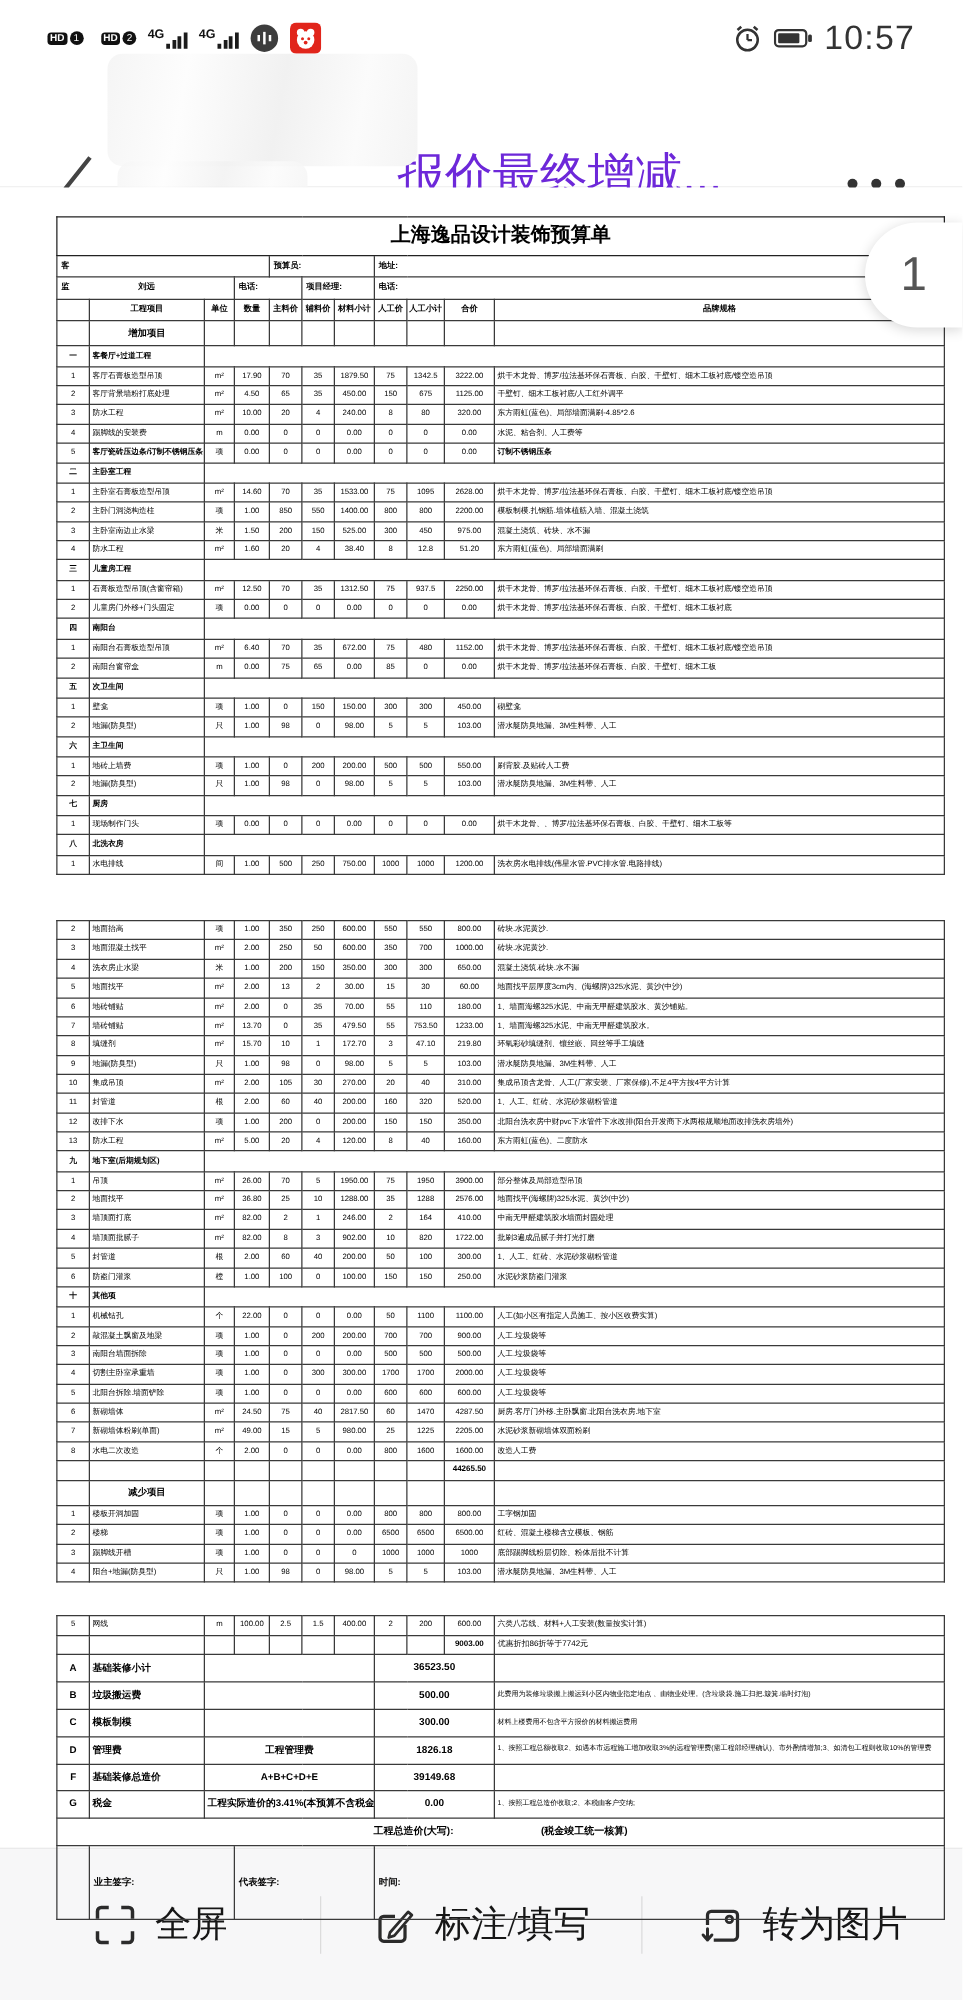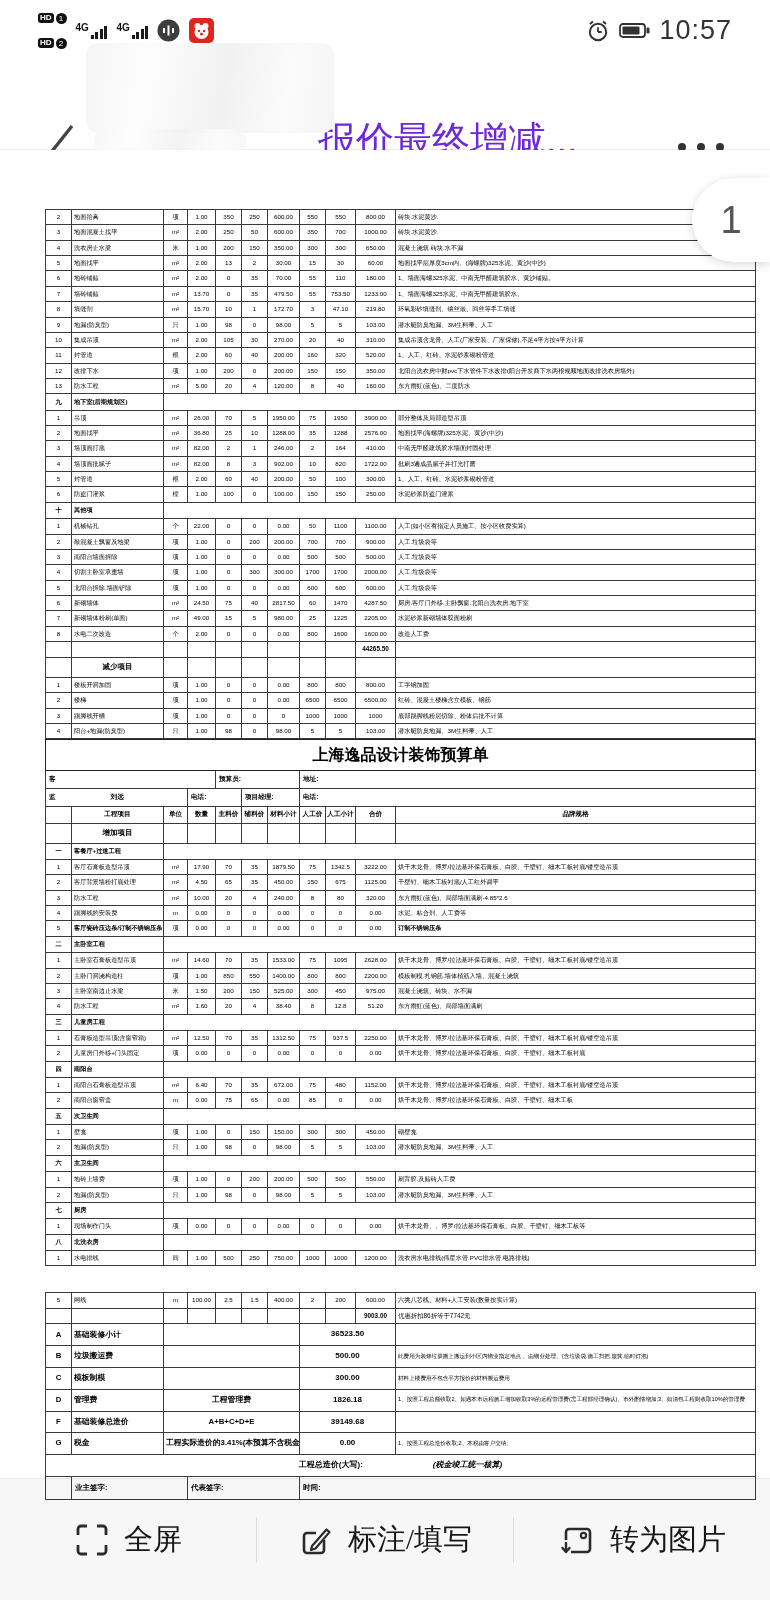--- a/index.html
+++ b/index.html
@@ -1,21 +1,21 @@
 <!DOCTYPE html>
 <html><head>
 <meta charset="utf-8">
 <style>
   * { box-sizing: border-box; margin: 0; padding: 0; }
   html,body { width:770px; height:1600px; background:#fff; overflow:hidden;
     font-family:"Liberation Sans","DejaVu Sans",sans-serif; }
 
   
   .statusbar { height:55px; display:flex; align-items:center; padding:6px 38px 0 38px; gap:9px; }
-  .hdstack { display:flex; flex-direction:column; gap:14px; }
+  .hdstack { display:flex; flex-direction:row; gap:14px; }
   .hdrow { display:flex; align-items:center; gap:2px; }
   .hdbadge { background:#111; color:#fff; font-size:8px; font-weight:bold; border-radius:3px; padding:1px 2px; line-height:1; }
   .hdnum { width:11px; height:11px; background:#111; color:#fff; border-radius:50%; font-size:8px; line-height:11px; text-align:center; }
   .sig { display:flex; align-items:flex-end; gap:2px; }
   .sig .g { font-size:10px; font-weight:bold; color:#111; line-height:1; margin-bottom:6px;}
   .bars { display:flex; align-items:flex-end; gap:1.5px; }
   .bars i { display:block; width:3px; background:#1b1b1b; }
   .sb-right { margin-left:auto; display:flex; align-items:center; gap:9px; }
   .time { font-size:27px; color:#333; letter-spacing:1px; }
 
@@ -47,22 +47,22 @@
   tr.hdr2 td.big { font-size:7.5px; font-weight:bold; }
   tr.sec td { font-weight:bold; padding:3.5px 2px; }
   td.l { text-align:left; }
   td.b { font-weight:bold; }
   td.sm { font-size:6.4px; }
   td.note { font-size:5.6px; }
   tr.sum td { padding:5px 2px; font-size:7.8px; }
   tr.sum td.note { font-size:5.6px; font-weight:normal; }
   tr.sum td.val { font-size:8px; }
   tr.grand td { padding:5px 2px; font-size:8px; }
-  tr.grand span.g2 { margin-left:70px;font-style:italic; }
-  tr.sign td { padding:6px 3px; font-size:7.5px; }
+  tr.grand span.g2 { margin-left:70px; }
+  tr.sign td { padding:24px 3px; font-size:7.5px; }
   .gap { margin-left:55px; }
   #t2 { margin-top:36px; }
   #t3 { margin-top:26px; }
 
   
   .toolbar { height:122px; background:#f7f7f8; border-top:1px solid #e6e6e6;
     display:flex; align-items:center;font-family:Liberation Serif, serif; }
   .tbtn { flex:1; display:flex; align-items:center; justify-content:center; gap:14px;
     background:none; border:none; font-family:inherit; }
   .tbtn span { font-size:29px; color:#161616; }
@@ -144,463 +144,20 @@
       <i></i>
       <i></i>
       <i></i>
     </div>
 </div>
 
 <div class="doc">
   <div class="pagepill">
       <span>1</span>
     </div>
-  <table id="t2">
-      <colgroup>
-    <col style="width:26px">
-        <col style="width:92px">
-        <col style="width:24px">
-        <col style="width:28px">
-        <col style="width:26px">
-        <col style="width:26px">
-        <col style="width:32px">
-        <col style="width:26px">
-        <col style="width:30px">
-        <col style="width:40px">
-        <col style="width:360px">
-  </colgroup>
-      <tbody>
-        <tr>
-          <td>2</td>
-          <td class="l">地面抬高</td>
-          <td>项</td>
-          <td>1.00</td>
-          <td>350</td>
-          <td>250</td>
-          <td>600.00</td>
-          <td>550</td>
-          <td>550</td>
-          <td>800.00</td>
-          <td class="l">砖块.水泥黄沙.</td>
-        </tr>
-        <tr>
-          <td>3</td>
-          <td class="l">地面混凝土找平</td>
-          <td>m²</td>
-          <td>2.00</td>
-          <td>250</td>
-          <td>50</td>
-          <td>600.00</td>
-          <td>350</td>
-          <td>700</td>
-          <td>1000.00</td>
-          <td class="l">砖块.水泥黄沙.</td>
-        </tr>
-        <tr>
-          <td>4</td>
-          <td class="l">洗衣房止水梁</td>
-          <td>米</td>
-          <td>1.00</td>
-          <td>200</td>
-          <td>150</td>
-          <td>350.00</td>
-          <td>300</td>
-          <td>300</td>
-          <td>650.00</td>
-          <td class="l">混凝土浇筑.砖块.水不漏</td>
-        </tr>
-        <tr>
-          <td>5</td>
-          <td class="l">地面找平</td>
-          <td>m²</td>
-          <td>2.00</td>
-          <td>13</td>
-          <td>2</td>
-          <td>30.00</td>
-          <td>15</td>
-          <td>30</td>
-          <td>60.00</td>
-          <td class="l">地面找平层厚度3cm内、(海螺牌)325水泥、黄沙(中沙)</td>
-        </tr>
-        <tr>
-          <td>6</td>
-          <td class="l">地砖铺贴</td>
-          <td>m²</td>
-          <td>2.00</td>
-          <td>0</td>
-          <td>35</td>
-          <td>70.00</td>
-          <td>55</td>
-          <td>110</td>
-          <td>180.00</td>
-          <td class="l">1、墙面海螺325水泥、中南无甲醛建筑胶水、黄沙铺贴。</td>
-        </tr>
-        <tr>
-          <td>7</td>
-          <td class="l">墙砖铺贴</td>
-          <td>m²</td>
-          <td>13.70</td>
-          <td>0</td>
-          <td>35</td>
-          <td>479.50</td>
-          <td>55</td>
-          <td>753.50</td>
-          <td>1233.00</td>
-          <td class="l">1、墙面海螺325水泥、中南无甲醛建筑胶水。</td>
-        </tr>
-        <tr>
-          <td>8</td>
-          <td class="l">填缝剂</td>
-          <td>m²</td>
-          <td>15.70</td>
-          <td>10</td>
-          <td>1</td>
-          <td>172.70</td>
-          <td>3</td>
-          <td>47.10</td>
-          <td>219.80</td>
-          <td class="l">环氧彩砂填缝剂、镶丝嵌、回丝等手工填缝</td>
-        </tr>
-        <tr>
-          <td>9</td>
-          <td class="l">地漏(防臭型)</td>
-          <td>只</td>
-          <td>1.00</td>
-          <td>98</td>
-          <td>0</td>
-          <td>98.00</td>
-          <td>5</td>
-          <td>5</td>
-          <td>103.00</td>
-          <td class="l">潜水艇防臭地漏、3M生料带、人工</td>
-        </tr>
-        <tr>
-          <td>10</td>
-          <td class="l">集成吊顶</td>
-          <td>m²</td>
-          <td>2.00</td>
-          <td>105</td>
-          <td>30</td>
-          <td>270.00</td>
-          <td>20</td>
-          <td>40</td>
-          <td>310.00</td>
-          <td class="l">集成吊顶含龙骨、人工(厂家安装、厂家保修),不足4平方按4平方计算</td>
-        </tr>
-        <tr>
-          <td>11</td>
-          <td class="l">封管道</td>
-          <td>根</td>
-          <td>2.00</td>
-          <td>60</td>
-          <td>40</td>
-          <td>200.00</td>
-          <td>160</td>
-          <td>320</td>
-          <td>520.00</td>
-          <td class="l">1、人工、红砖、水泥砂浆砌粉管道</td>
-        </tr>
-        <tr>
-          <td>12</td>
-          <td class="l">改排下水</td>
-          <td>项</td>
-          <td>1.00</td>
-          <td>200</td>
-          <td>0</td>
-          <td>200.00</td>
-          <td>150</td>
-          <td>150</td>
-          <td>350.00</td>
-          <td class="l">北阳台洗衣房中财pvc下水管件下水改排(阳台开发商下水两根规顺地面改排洗衣房墙外)</td>
-        </tr>
-        <tr>
-          <td>13</td>
-          <td class="l">防水工程</td>
-          <td>m²</td>
-          <td>5.00</td>
-          <td>20</td>
-          <td>4</td>
-          <td>120.00</td>
-          <td>8</td>
-          <td>40</td>
-          <td>160.00</td>
-          <td class="l">东方雨虹(蓝色)、二度防水</td>
-        </tr>
-        <tr class="sec">
-          <td class="b">九</td>
-          <td class="b l">地下室(后期规划区)</td>
-          <td colspan="9"></td>
-        </tr>
-        <tr>
-          <td>1</td>
-          <td class="l">吊顶</td>
-          <td>m²</td>
-          <td>26.00</td>
-          <td>70</td>
-          <td>5</td>
-          <td>1950.00</td>
-          <td>75</td>
-          <td>1950</td>
-          <td>3900.00</td>
-          <td class="l">部分整体及局部造型吊顶</td>
-        </tr>
-        <tr>
-          <td>2</td>
-          <td class="l">地面找平</td>
-          <td>m²</td>
-          <td>36.80</td>
-          <td>25</td>
-          <td>10</td>
-          <td>1288.00</td>
-          <td>35</td>
-          <td>1288</td>
-          <td>2576.00</td>
-          <td class="l">地面找平(海螺牌)325水泥、黄沙(中沙)</td>
-        </tr>
-        <tr>
-          <td>3</td>
-          <td class="l">墙顶面打底</td>
-          <td>m²</td>
-          <td>82.00</td>
-          <td>2</td>
-          <td>1</td>
-          <td>246.00</td>
-          <td>2</td>
-          <td>164</td>
-          <td>410.00</td>
-          <td class="l">中南无甲醛建筑胶水墙面封固处理</td>
-        </tr>
-        <tr>
-          <td>4</td>
-          <td class="l">墙顶面批腻子</td>
-          <td>m²</td>
-          <td>82.00</td>
-          <td>8</td>
-          <td>3</td>
-          <td>902.00</td>
-          <td>10</td>
-          <td>820</td>
-          <td>1722.00</td>
-          <td class="l">批刷3遍成品腻子并打光打磨</td>
-        </tr>
-        <tr>
-          <td>5</td>
-          <td class="l">封管道</td>
-          <td>根</td>
-          <td>2.00</td>
-          <td>60</td>
-          <td>40</td>
-          <td>200.00</td>
-          <td>50</td>
-          <td>100</td>
-          <td>300.00</td>
-          <td class="l">1、人工、红砖、水泥砂浆砌粉管道</td>
-        </tr>
-        <tr>
-          <td>6</td>
-          <td class="l">防盗门灌浆</td>
-          <td>樘</td>
-          <td>1.00</td>
-          <td>100</td>
-          <td>0</td>
-          <td>100.00</td>
-          <td>150</td>
-          <td>150</td>
-          <td>250.00</td>
-          <td class="l">水泥砂浆防盗门灌浆</td>
-        </tr>
-        <tr class="sec">
-          <td class="b">十</td>
-          <td class="b l">其他项</td>
-          <td colspan="9"></td>
-        </tr>
-        <tr>
-          <td>1</td>
-          <td class="l">机械钻孔</td>
-          <td>个</td>
-          <td>22.00</td>
-          <td>0</td>
-          <td>0</td>
-          <td>0.00</td>
-          <td>50</td>
-          <td>1100</td>
-          <td>1100.00</td>
-          <td class="l">人工(如小区有指定人员施工、按小区收费实算)</td>
-        </tr>
-        <tr>
-          <td>2</td>
-          <td class="l">敲混凝土飘窗及地梁</td>
-          <td>项</td>
-          <td>1.00</td>
-          <td>0</td>
-          <td>200</td>
-          <td>200.00</td>
-          <td>700</td>
-          <td>700</td>
-          <td>900.00</td>
-          <td class="l">人工.垃圾袋等</td>
-        </tr>
-        <tr>
-          <td>3</td>
-          <td class="l">南阳台墙面拆除</td>
-          <td>项</td>
-          <td>1.00</td>
-          <td>0</td>
-          <td>0</td>
-          <td>0.00</td>
-          <td>500</td>
-          <td>500</td>
-          <td>500.00</td>
-          <td class="l">人工.垃圾袋等</td>
-        </tr>
-        <tr>
-          <td>4</td>
-          <td class="l">切割主卧室承重墙</td>
-          <td>项</td>
-          <td>1.00</td>
-          <td>0</td>
-          <td>300</td>
-          <td>300.00</td>
-          <td>1700</td>
-          <td>1700</td>
-          <td>2000.00</td>
-          <td class="l">人工.垃圾袋等</td>
-        </tr>
-        <tr>
-          <td>5</td>
-          <td class="l">北阳台拆除.墙面铲除</td>
-          <td>项</td>
-          <td>1.00</td>
-          <td>0</td>
-          <td>0</td>
-          <td>0.00</td>
-          <td>600</td>
-          <td>600</td>
-          <td>600.00</td>
-          <td class="l">人工.垃圾袋等</td>
-        </tr>
-        <tr>
-          <td>6</td>
-          <td class="l">新砌墙体</td>
-          <td>m²</td>
-          <td>24.50</td>
-          <td>75</td>
-          <td>40</td>
-          <td>2817.50</td>
-          <td>60</td>
-          <td>1470</td>
-          <td>4287.50</td>
-          <td class="l">厨房.客厅门外移.主卧飘窗.北阳台洗衣房.地下室</td>
-        </tr>
-        <tr>
-          <td>7</td>
-          <td class="l">新砌墙体粉刷(单面)</td>
-          <td>m²</td>
-          <td>49.00</td>
-          <td>15</td>
-          <td>5</td>
-          <td>980.00</td>
-          <td>25</td>
-          <td>1225</td>
-          <td>2205.00</td>
-          <td class="l">水泥砂浆新砌墙体双面粉刷</td>
-        </tr>
-        <tr>
-          <td>8</td>
-          <td class="l">水电二次改造</td>
-          <td>个</td>
-          <td>2.00</td>
-          <td>0</td>
-          <td>0</td>
-          <td>0.00</td>
-          <td>800</td>
-          <td>1600</td>
-          <td>1600.00</td>
-          <td class="l">改造人工费</td>
-        </tr>
-        <tr>
-          <td></td>
-          <td></td>
-          <td></td>
-          <td></td>
-          <td></td>
-          <td></td>
-          <td></td>
-          <td></td>
-          <td></td>
-          <td class="b sm">44265.50</td>
-          <td class="l sm"></td>
-        </tr>
-        <tr class="hdr2">
-          <td></td>
-          <td class="b big">减少项目</td>
-          <td></td>
-          <td></td>
-          <td></td>
-          <td></td>
-          <td></td>
-          <td></td>
-          <td></td>
-          <td></td>
-          <td></td>
-        </tr>
-        <tr>
-          <td>1</td>
-          <td class="l">楼板开洞加固</td>
-          <td>项</td>
-          <td>1.00</td>
-          <td>0</td>
-          <td>0</td>
-          <td>0.00</td>
-          <td>800</td>
-          <td>800</td>
-          <td>800.00</td>
-          <td class="l">工字钢加固</td>
-        </tr>
-        <tr>
-          <td>2</td>
-          <td class="l">楼梯</td>
-          <td>项</td>
-          <td>1.00</td>
-          <td>0</td>
-          <td>0</td>
-          <td>0.00</td>
-          <td>6500</td>
-          <td>6500</td>
-          <td>6500.00</td>
-          <td class="l">红砖、混凝土楼梯含立模板、钢筋</td>
-        </tr>
-        <tr>
-          <td>3</td>
-          <td class="l">踢脚线开槽</td>
-          <td>项</td>
-          <td>1.00</td>
-          <td>0</td>
-          <td>0</td>
-          <td>0</td>
-          <td>1000</td>
-          <td>1000</td>
-          <td>1000</td>
-          <td class="l">底部踢脚线粉层切除、粉体后批不计算</td>
-        </tr>
-        <tr>
-          <td>4</td>
-          <td class="l">阳台+地漏(防臭型)</td>
-          <td>只</td>
-          <td>1.00</td>
-          <td>98</td>
-          <td>0</td>
-          <td>98.00</td>
-          <td>5</td>
-          <td>5</td>
-          <td>103.00</td>
-          <td class="l">潜水艇防臭地漏、3M生料带、人工</td>
-        </tr>
-      </tbody>
-    </table>
   <table id="t1">
       <colgroup>
     <col style="width:26px">
         <col style="width:92px">
         <col style="width:24px">
         <col style="width:28px">
         <col style="width:26px">
         <col style="width:26px">
         <col style="width:32px">
         <col style="width:26px">
@@ -928,20 +485,463 @@
           <td class="l">水电排线</td>
           <td>间</td>
           <td>1.00</td>
           <td>500</td>
           <td>250</td>
           <td>750.00</td>
           <td>1000</td>
           <td>1000</td>
           <td>1200.00</td>
           <td class="l">洗衣房水电排线(伟星水管.PVC排水管.电路排线)</td>
+        </tr>
+      </tbody>
+    </table>
+  <table id="t2">
+      <colgroup>
+    <col style="width:26px">
+        <col style="width:92px">
+        <col style="width:24px">
+        <col style="width:28px">
+        <col style="width:26px">
+        <col style="width:26px">
+        <col style="width:32px">
+        <col style="width:26px">
+        <col style="width:30px">
+        <col style="width:40px">
+        <col style="width:360px">
+  </colgroup>
+      <tbody>
+        <tr>
+          <td>2</td>
+          <td class="l">地面抬高</td>
+          <td>项</td>
+          <td>1.00</td>
+          <td>350</td>
+          <td>250</td>
+          <td>600.00</td>
+          <td>550</td>
+          <td>550</td>
+          <td>800.00</td>
+          <td class="l">砖块.水泥黄沙.</td>
+        </tr>
+        <tr>
+          <td>3</td>
+          <td class="l">地面混凝土找平</td>
+          <td>m²</td>
+          <td>2.00</td>
+          <td>250</td>
+          <td>50</td>
+          <td>600.00</td>
+          <td>350</td>
+          <td>700</td>
+          <td>1000.00</td>
+          <td class="l">砖块.水泥黄沙.</td>
+        </tr>
+        <tr>
+          <td>4</td>
+          <td class="l">洗衣房止水梁</td>
+          <td>米</td>
+          <td>1.00</td>
+          <td>200</td>
+          <td>150</td>
+          <td>350.00</td>
+          <td>300</td>
+          <td>300</td>
+          <td>650.00</td>
+          <td class="l">混凝土浇筑.砖块.水不漏</td>
+        </tr>
+        <tr>
+          <td>5</td>
+          <td class="l">地面找平</td>
+          <td>m²</td>
+          <td>2.00</td>
+          <td>13</td>
+          <td>2</td>
+          <td>30.00</td>
+          <td>15</td>
+          <td>30</td>
+          <td>60.00</td>
+          <td class="l">地面找平层厚度3cm内、(海螺牌)325水泥、黄沙(中沙)</td>
+        </tr>
+        <tr>
+          <td>6</td>
+          <td class="l">地砖铺贴</td>
+          <td>m²</td>
+          <td>2.00</td>
+          <td>0</td>
+          <td>35</td>
+          <td>70.00</td>
+          <td>55</td>
+          <td>110</td>
+          <td>180.00</td>
+          <td class="l">1、墙面海螺325水泥、中南无甲醛建筑胶水、黄沙铺贴。</td>
+        </tr>
+        <tr>
+          <td>7</td>
+          <td class="l">墙砖铺贴</td>
+          <td>m²</td>
+          <td>13.70</td>
+          <td>0</td>
+          <td>35</td>
+          <td>479.50</td>
+          <td>55</td>
+          <td>753.50</td>
+          <td>1233.00</td>
+          <td class="l">1、墙面海螺325水泥、中南无甲醛建筑胶水。</td>
+        </tr>
+        <tr>
+          <td>8</td>
+          <td class="l">填缝剂</td>
+          <td>m²</td>
+          <td>15.70</td>
+          <td>10</td>
+          <td>1</td>
+          <td>172.70</td>
+          <td>3</td>
+          <td>47.10</td>
+          <td>219.80</td>
+          <td class="l">环氧彩砂填缝剂、镶丝嵌、回丝等手工填缝</td>
+        </tr>
+        <tr>
+          <td>9</td>
+          <td class="l">地漏(防臭型)</td>
+          <td>只</td>
+          <td>1.00</td>
+          <td>98</td>
+          <td>0</td>
+          <td>98.00</td>
+          <td>5</td>
+          <td>5</td>
+          <td>103.00</td>
+          <td class="l">潜水艇防臭地漏、3M生料带、人工</td>
+        </tr>
+        <tr>
+          <td>10</td>
+          <td class="l">集成吊顶</td>
+          <td>m²</td>
+          <td>2.00</td>
+          <td>105</td>
+          <td>30</td>
+          <td>270.00</td>
+          <td>20</td>
+          <td>40</td>
+          <td>310.00</td>
+          <td class="l">集成吊顶含龙骨、人工(厂家安装、厂家保修),不足4平方按4平方计算</td>
+        </tr>
+        <tr>
+          <td>11</td>
+          <td class="l">封管道</td>
+          <td>根</td>
+          <td>2.00</td>
+          <td>60</td>
+          <td>40</td>
+          <td>200.00</td>
+          <td>160</td>
+          <td>320</td>
+          <td>520.00</td>
+          <td class="l">1、人工、红砖、水泥砂浆砌粉管道</td>
+        </tr>
+        <tr>
+          <td>12</td>
+          <td class="l">改排下水</td>
+          <td>项</td>
+          <td>1.00</td>
+          <td>200</td>
+          <td>0</td>
+          <td>200.00</td>
+          <td>150</td>
+          <td>150</td>
+          <td>350.00</td>
+          <td class="l">北阳台洗衣房中财pvc下水管件下水改排(阳台开发商下水两根规顺地面改排洗衣房墙外)</td>
+        </tr>
+        <tr>
+          <td>13</td>
+          <td class="l">防水工程</td>
+          <td>m²</td>
+          <td>5.00</td>
+          <td>20</td>
+          <td>4</td>
+          <td>120.00</td>
+          <td>8</td>
+          <td>40</td>
+          <td>160.00</td>
+          <td class="l">东方雨虹(蓝色)、二度防水</td>
+        </tr>
+        <tr class="sec">
+          <td class="b">九</td>
+          <td class="b l">地下室(后期规划区)</td>
+          <td colspan="9"></td>
+        </tr>
+        <tr>
+          <td>1</td>
+          <td class="l">吊顶</td>
+          <td>m²</td>
+          <td>26.00</td>
+          <td>70</td>
+          <td>5</td>
+          <td>1950.00</td>
+          <td>75</td>
+          <td>1950</td>
+          <td>3900.00</td>
+          <td class="l">部分整体及局部造型吊顶</td>
+        </tr>
+        <tr>
+          <td>2</td>
+          <td class="l">地面找平</td>
+          <td>m²</td>
+          <td>36.80</td>
+          <td>25</td>
+          <td>10</td>
+          <td>1288.00</td>
+          <td>35</td>
+          <td>1288</td>
+          <td>2576.00</td>
+          <td class="l">地面找平(海螺牌)325水泥、黄沙(中沙)</td>
+        </tr>
+        <tr>
+          <td>3</td>
+          <td class="l">墙顶面打底</td>
+          <td>m²</td>
+          <td>82.00</td>
+          <td>2</td>
+          <td>1</td>
+          <td>246.00</td>
+          <td>2</td>
+          <td>164</td>
+          <td>410.00</td>
+          <td class="l">中南无甲醛建筑胶水墙面封固处理</td>
+        </tr>
+        <tr>
+          <td>4</td>
+          <td class="l">墙顶面批腻子</td>
+          <td>m²</td>
+          <td>82.00</td>
+          <td>8</td>
+          <td>3</td>
+          <td>902.00</td>
+          <td>10</td>
+          <td>820</td>
+          <td>1722.00</td>
+          <td class="l">批刷3遍成品腻子并打光打磨</td>
+        </tr>
+        <tr>
+          <td>5</td>
+          <td class="l">封管道</td>
+          <td>根</td>
+          <td>2.00</td>
+          <td>60</td>
+          <td>40</td>
+          <td>200.00</td>
+          <td>50</td>
+          <td>100</td>
+          <td>300.00</td>
+          <td class="l">1、人工、红砖、水泥砂浆砌粉管道</td>
+        </tr>
+        <tr>
+          <td>6</td>
+          <td class="l">防盗门灌浆</td>
+          <td>樘</td>
+          <td>1.00</td>
+          <td>100</td>
+          <td>0</td>
+          <td>100.00</td>
+          <td>150</td>
+          <td>150</td>
+          <td>250.00</td>
+          <td class="l">水泥砂浆防盗门灌浆</td>
+        </tr>
+        <tr class="sec">
+          <td class="b">十</td>
+          <td class="b l">其他项</td>
+          <td colspan="9"></td>
+        </tr>
+        <tr>
+          <td>1</td>
+          <td class="l">机械钻孔</td>
+          <td>个</td>
+          <td>22.00</td>
+          <td>0</td>
+          <td>0</td>
+          <td>0.00</td>
+          <td>50</td>
+          <td>1100</td>
+          <td>1100.00</td>
+          <td class="l">人工(如小区有指定人员施工、按小区收费实算)</td>
+        </tr>
+        <tr>
+          <td>2</td>
+          <td class="l">敲混凝土飘窗及地梁</td>
+          <td>项</td>
+          <td>1.00</td>
+          <td>0</td>
+          <td>200</td>
+          <td>200.00</td>
+          <td>700</td>
+          <td>700</td>
+          <td>900.00</td>
+          <td class="l">人工.垃圾袋等</td>
+        </tr>
+        <tr>
+          <td>3</td>
+          <td class="l">南阳台墙面拆除</td>
+          <td>项</td>
+          <td>1.00</td>
+          <td>0</td>
+          <td>0</td>
+          <td>0.00</td>
+          <td>500</td>
+          <td>500</td>
+          <td>500.00</td>
+          <td class="l">人工.垃圾袋等</td>
+        </tr>
+        <tr>
+          <td>4</td>
+          <td class="l">切割主卧室承重墙</td>
+          <td>项</td>
+          <td>1.00</td>
+          <td>0</td>
+          <td>300</td>
+          <td>300.00</td>
+          <td>1700</td>
+          <td>1700</td>
+          <td>2000.00</td>
+          <td class="l">人工.垃圾袋等</td>
+        </tr>
+        <tr>
+          <td>5</td>
+          <td class="l">北阳台拆除.墙面铲除</td>
+          <td>项</td>
+          <td>1.00</td>
+          <td>0</td>
+          <td>0</td>
+          <td>0.00</td>
+          <td>600</td>
+          <td>600</td>
+          <td>600.00</td>
+          <td class="l">人工.垃圾袋等</td>
+        </tr>
+        <tr>
+          <td>6</td>
+          <td class="l">新砌墙体</td>
+          <td>m²</td>
+          <td>24.50</td>
+          <td>75</td>
+          <td>40</td>
+          <td>2817.50</td>
+          <td>60</td>
+          <td>1470</td>
+          <td>4287.50</td>
+          <td class="l">厨房.客厅门外移.主卧飘窗.北阳台洗衣房.地下室</td>
+        </tr>
+        <tr>
+          <td>7</td>
+          <td class="l">新砌墙体粉刷(单面)</td>
+          <td>m²</td>
+          <td>49.00</td>
+          <td>15</td>
+          <td>5</td>
+          <td>980.00</td>
+          <td>25</td>
+          <td>1225</td>
+          <td>2205.00</td>
+          <td class="l">水泥砂浆新砌墙体双面粉刷</td>
+        </tr>
+        <tr>
+          <td>8</td>
+          <td class="l">水电二次改造</td>
+          <td>个</td>
+          <td>2.00</td>
+          <td>0</td>
+          <td>0</td>
+          <td>0.00</td>
+          <td>800</td>
+          <td>1600</td>
+          <td>1600.00</td>
+          <td class="l">改造人工费</td>
+        </tr>
+        <tr>
+          <td></td>
+          <td></td>
+          <td></td>
+          <td></td>
+          <td></td>
+          <td></td>
+          <td></td>
+          <td></td>
+          <td></td>
+          <td class="b sm">44265.50</td>
+          <td class="l sm"></td>
+        </tr>
+        <tr class="hdr2">
+          <td></td>
+          <td class="b big">减少项目</td>
+          <td></td>
+          <td></td>
+          <td></td>
+          <td></td>
+          <td></td>
+          <td></td>
+          <td></td>
+          <td></td>
+          <td></td>
+        </tr>
+        <tr>
+          <td>1</td>
+          <td class="l">楼板开洞加固</td>
+          <td>项</td>
+          <td>1.00</td>
+          <td>0</td>
+          <td>0</td>
+          <td>0.00</td>
+          <td>800</td>
+          <td>800</td>
+          <td>800.00</td>
+          <td class="l">工字钢加固</td>
+        </tr>
+        <tr>
+          <td>2</td>
+          <td class="l">楼梯</td>
+          <td>项</td>
+          <td>1.00</td>
+          <td>0</td>
+          <td>0</td>
+          <td>0.00</td>
+          <td>6500</td>
+          <td>6500</td>
+          <td>6500.00</td>
+          <td class="l">红砖、混凝土楼梯含立模板、钢筋</td>
+        </tr>
+        <tr>
+          <td>3</td>
+          <td class="l">踢脚线开槽</td>
+          <td>项</td>
+          <td>1.00</td>
+          <td>0</td>
+          <td>0</td>
+          <td>0</td>
+          <td>1000</td>
+          <td>1000</td>
+          <td>1000</td>
+          <td class="l">底部踢脚线粉层切除、粉体后批不计算</td>
+        </tr>
+        <tr>
+          <td>4</td>
+          <td class="l">阳台+地漏(防臭型)</td>
+          <td>只</td>
+          <td>1.00</td>
+          <td>98</td>
+          <td>0</td>
+          <td>98.00</td>
+          <td>5</td>
+          <td>5</td>
+          <td>103.00</td>
+          <td class="l">潜水艇防臭地漏、3M生料带、人工</td>
         </tr>
       </tbody>
     </table>
   <table id="t3">
       <colgroup>
     <col style="width:26px">
         <col style="width:92px">
         <col style="width:24px">
         <col style="width:28px">
         <col style="width:26px">

